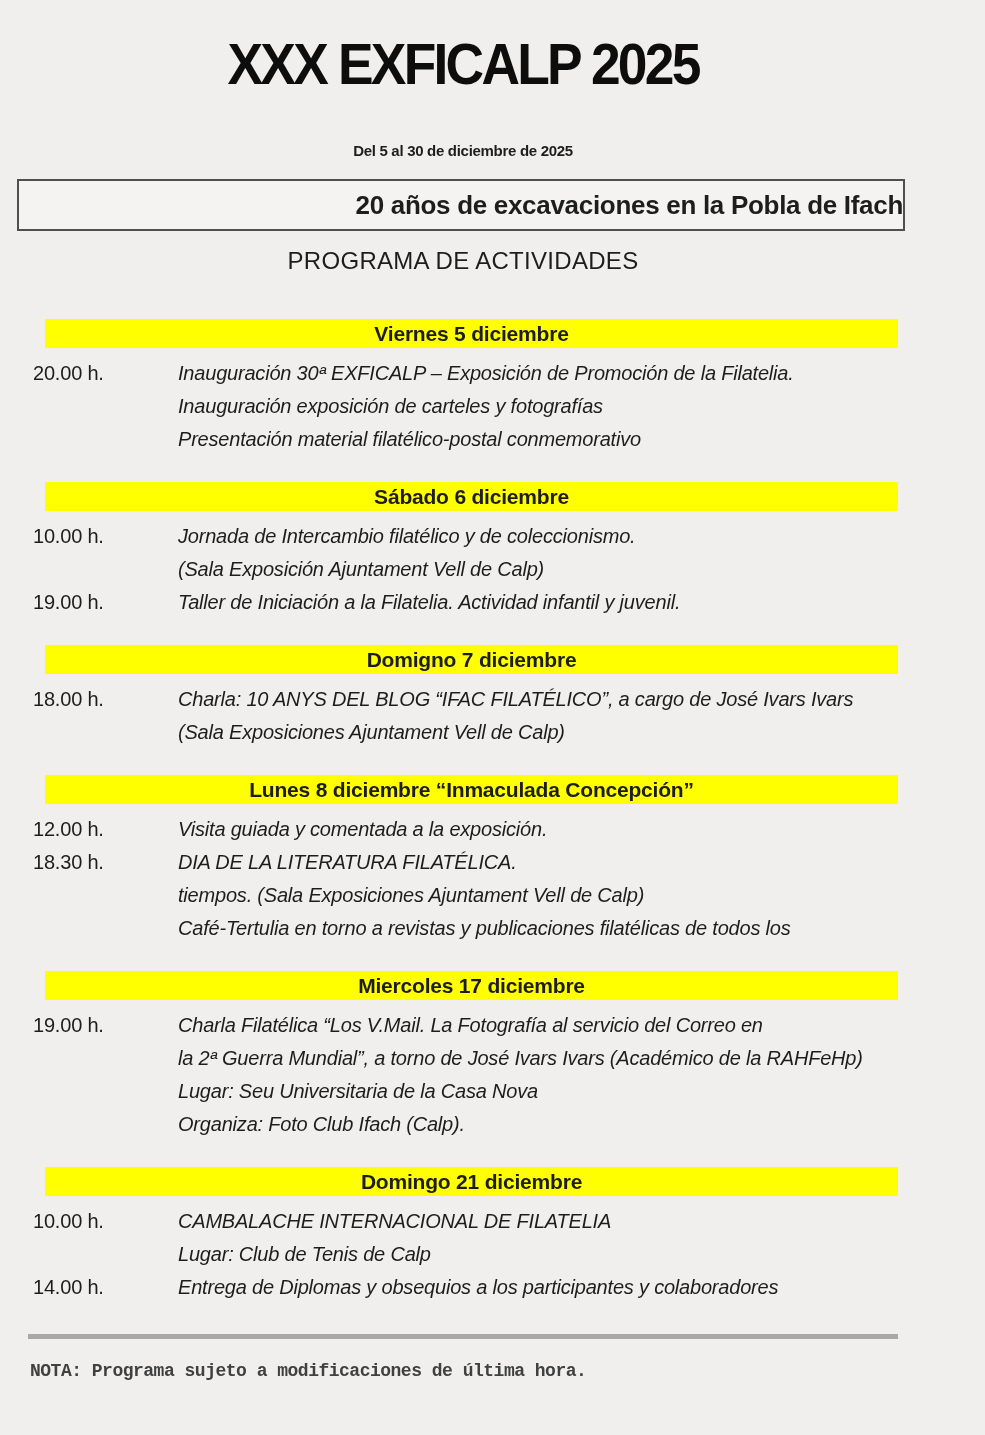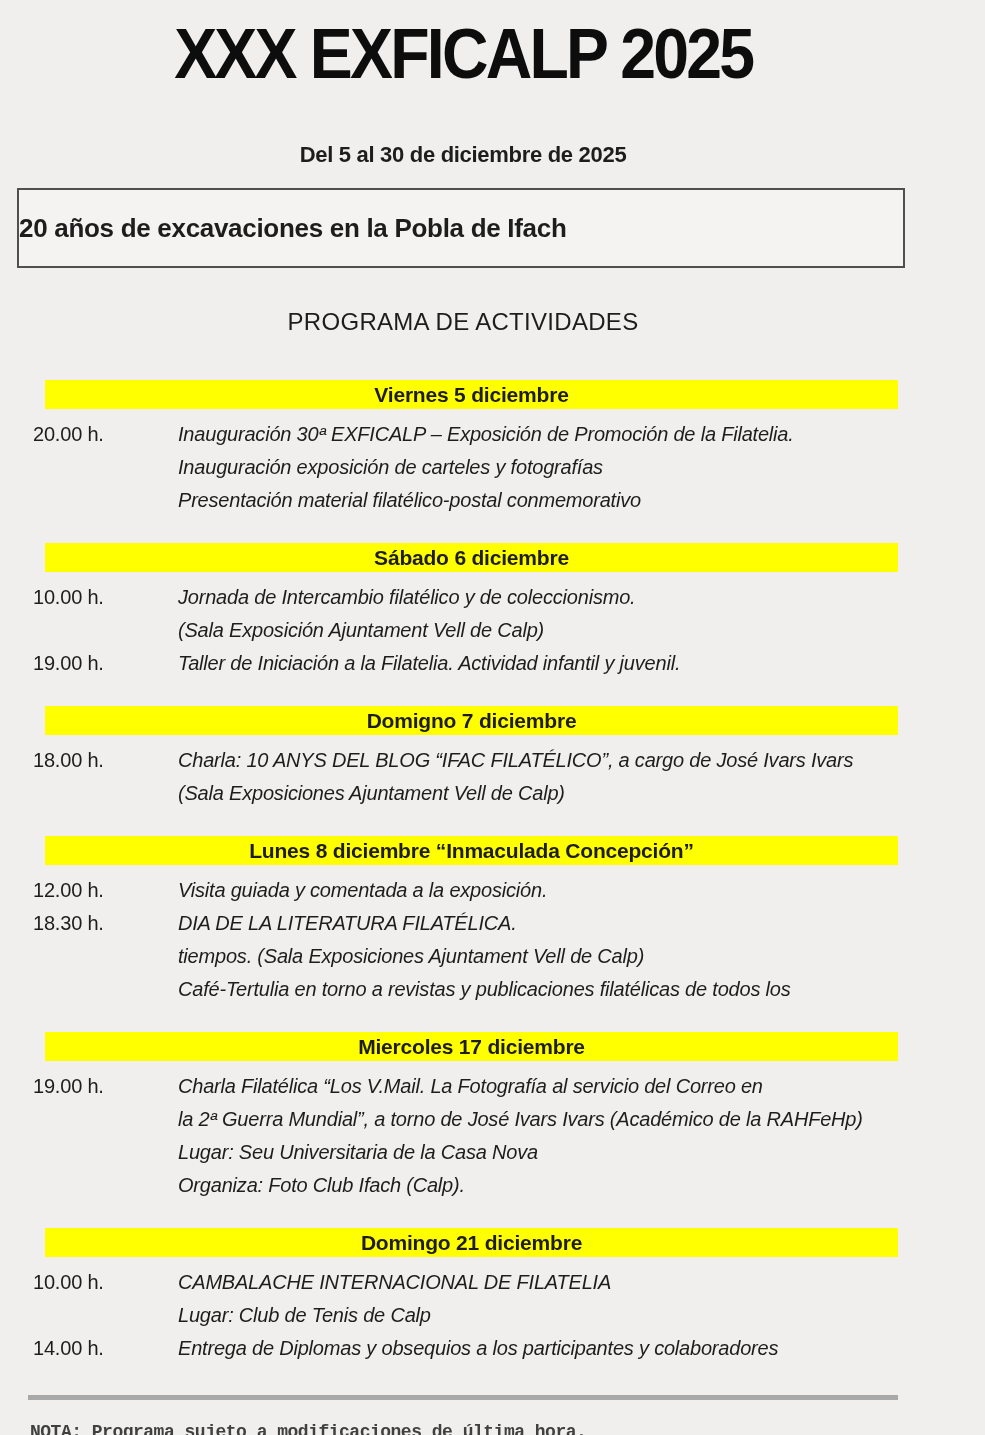--- a/index.html
+++ b/index.html
@@ -14,60 +14,60 @@
     background: var(--bg);
     font-family: "Liberation Sans", sans-serif;
     color: var(--text);
   }
   body { height: 1435px; overflow: hidden; }
   .container {
     width: 870px;
     margin-left: 28px;
   }
   .page-title {
-    padding-top: 12px;
+    padding-top: 22px;
     height: 106px;
     text-align: center;
-    font-size: 70px;
+    font-size: 58px;
     font-weight: bold;
     letter-spacing: -3px;
     color: #0d0d0d;
     line-height: 84px;
     white-space: nowrap;
   }
   .page-title .condensed {
     display: inline-block;
     transform: scaleX(0.92);
     transform-origin: 50% 50%;
   }
   .date-range {
     margin-top: 36px;
     text-align: center;
-    font-size: 22px;
+    font-size: 15px;
     font-weight: bold;
     letter-spacing: -0.3px;
   }
   .theme-box {
     width: 888px;
     margin-left: -11px;
     margin-top: 20px;
-    height: 80px;
+    height: 52px;
     border: 2px solid #4f4f4f;
     background: #f4f3f1;
     display: flex;
     align-items: center;
-    justify-content: flex-start;
+    justify-content: flex-end;
   }
   .theme-title {
     font-size: 26px;
     font-weight: bold;
     letter-spacing: -0.3px;
   }
   .program-heading {
-    margin-top: 40px;
+    margin-top: 16px;
     text-align: center;
     font-size: 24px;
     font-weight: normal;
     letter-spacing: 0.3px;
   }
   .sections { margin-top: 44px; }
   .section { margin-bottom: 26px; }
   .section-header {
     height: 29px;
     line-height: 29px;

